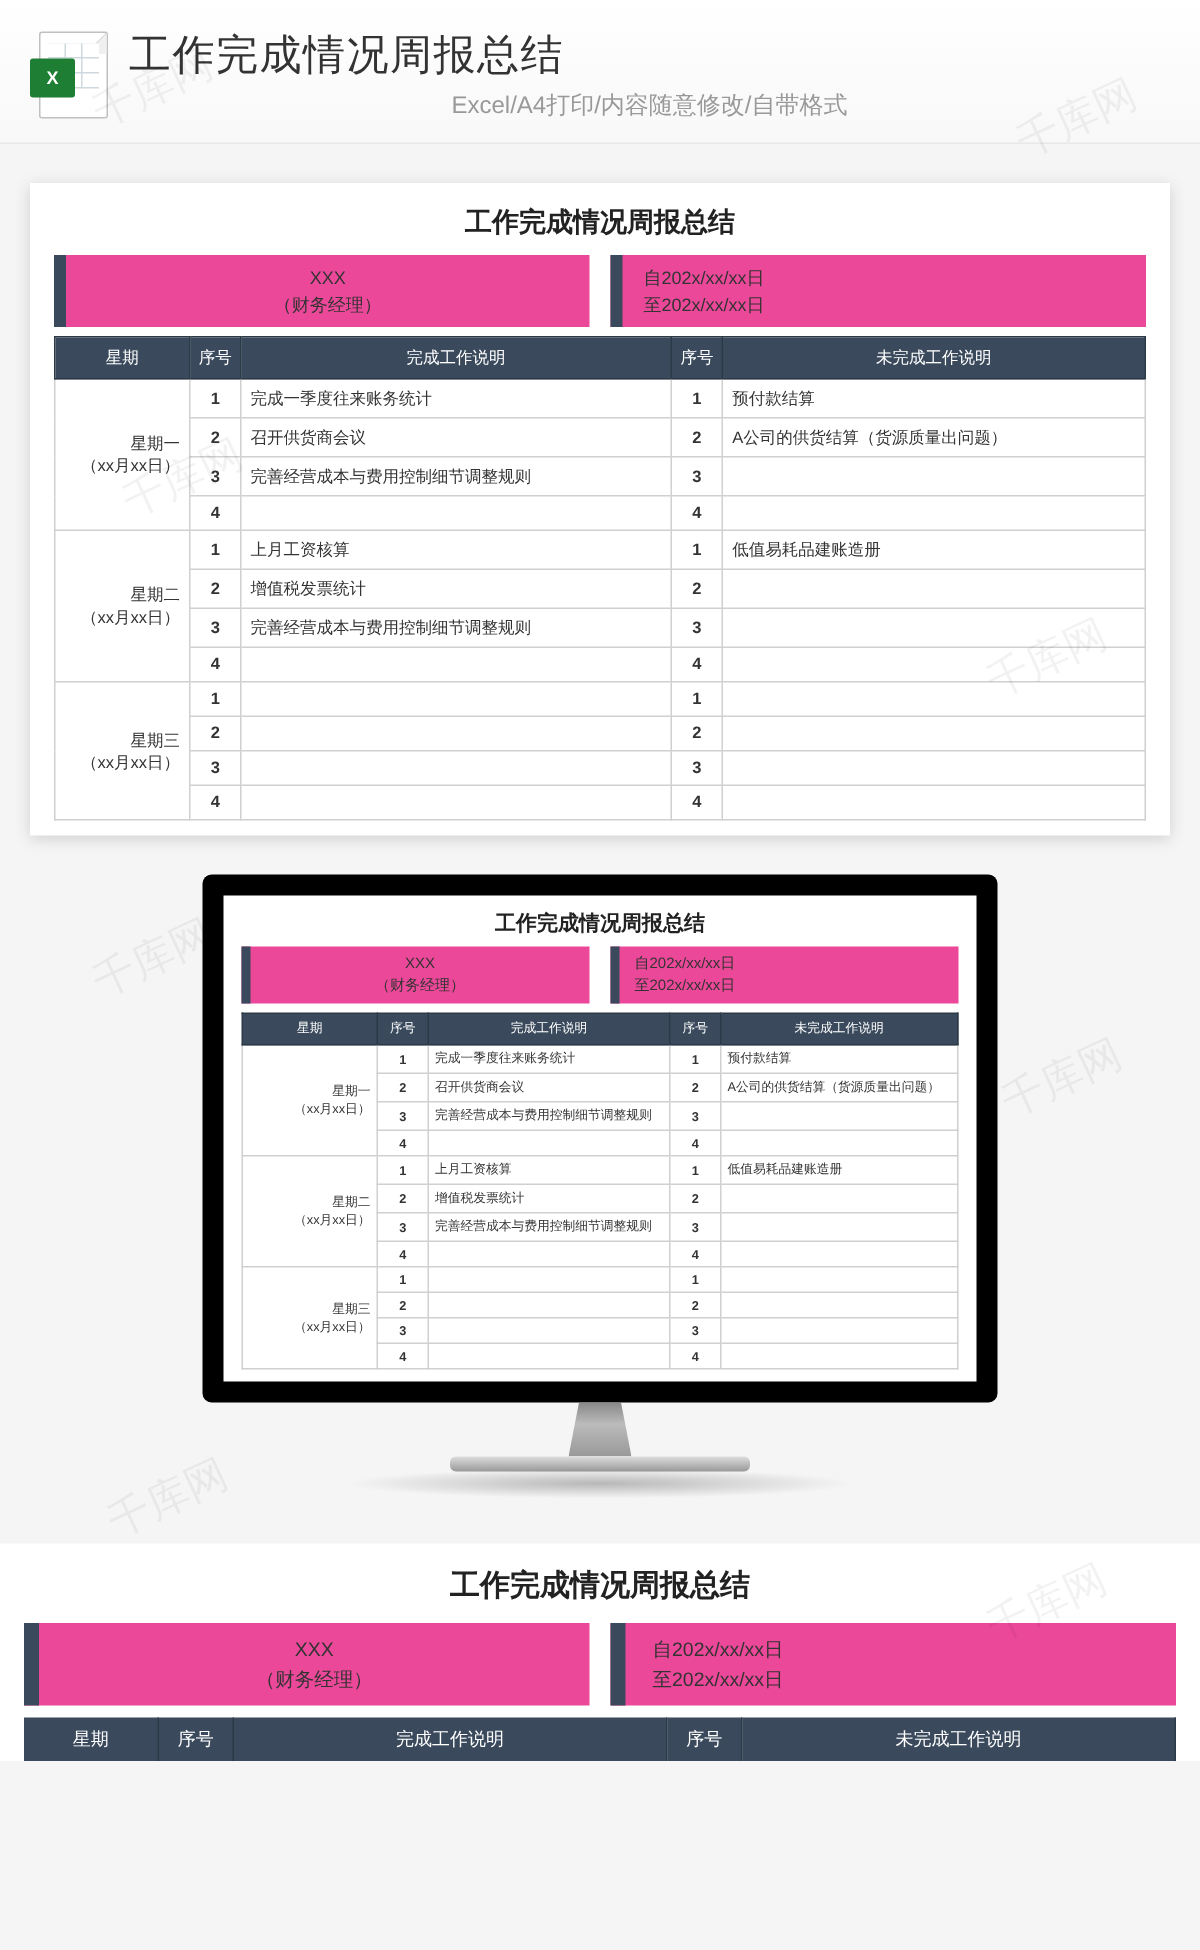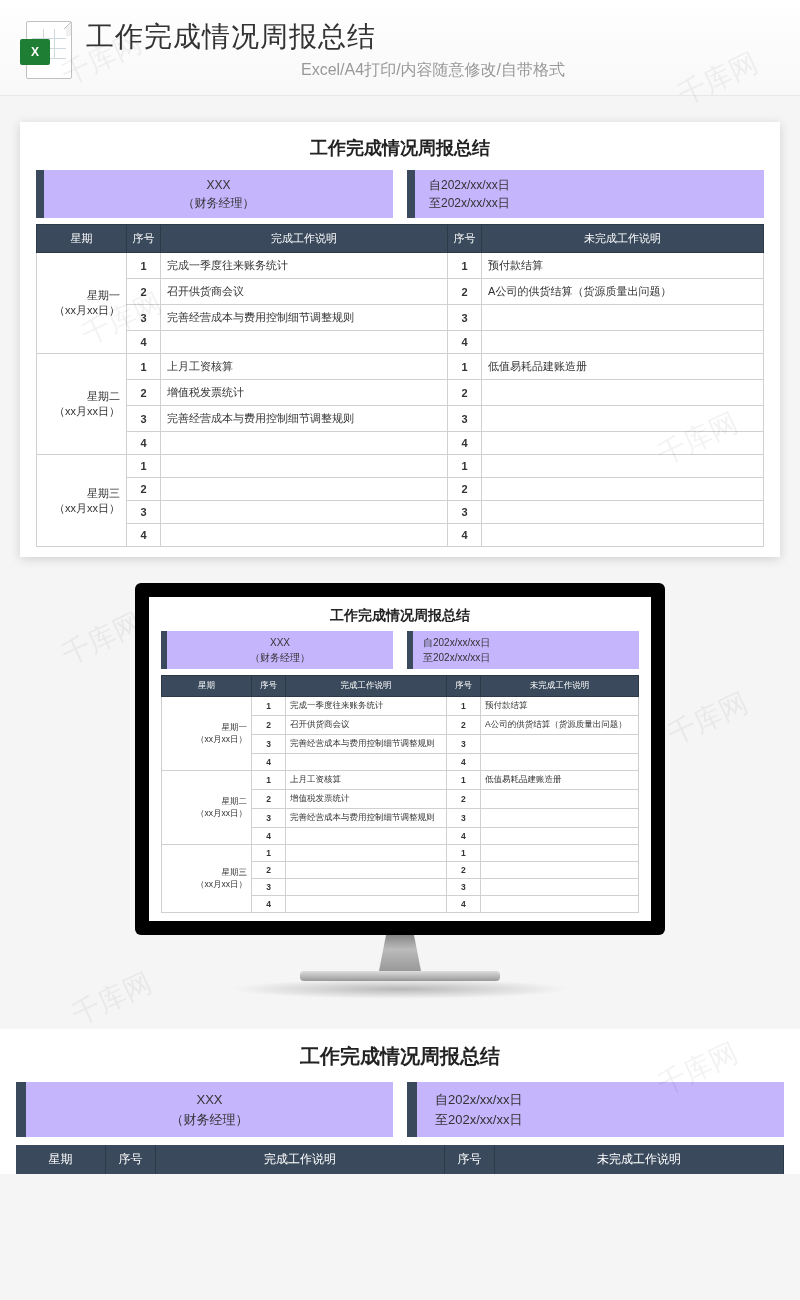--- a/index.html
+++ b/index.html
@@ -100,21 +100,21 @@
     margin-bottom: 10px;
   }
   .info-row {
     display: flex;
     gap: 14px;
     margin-bottom: 6px;
   }
   .info-box {
     flex: 1;
     border-left: 8px solid #3a4a5c;
-    background: #c4b5fd;
+    background: #ec4899;
     padding: 6px 14px;
     font-size: 12px;
     color: #333;
     line-height: 1.5;
   }
   .info-box.left { text-align: center; }
 
   
   table.report {
     width: 100%;

